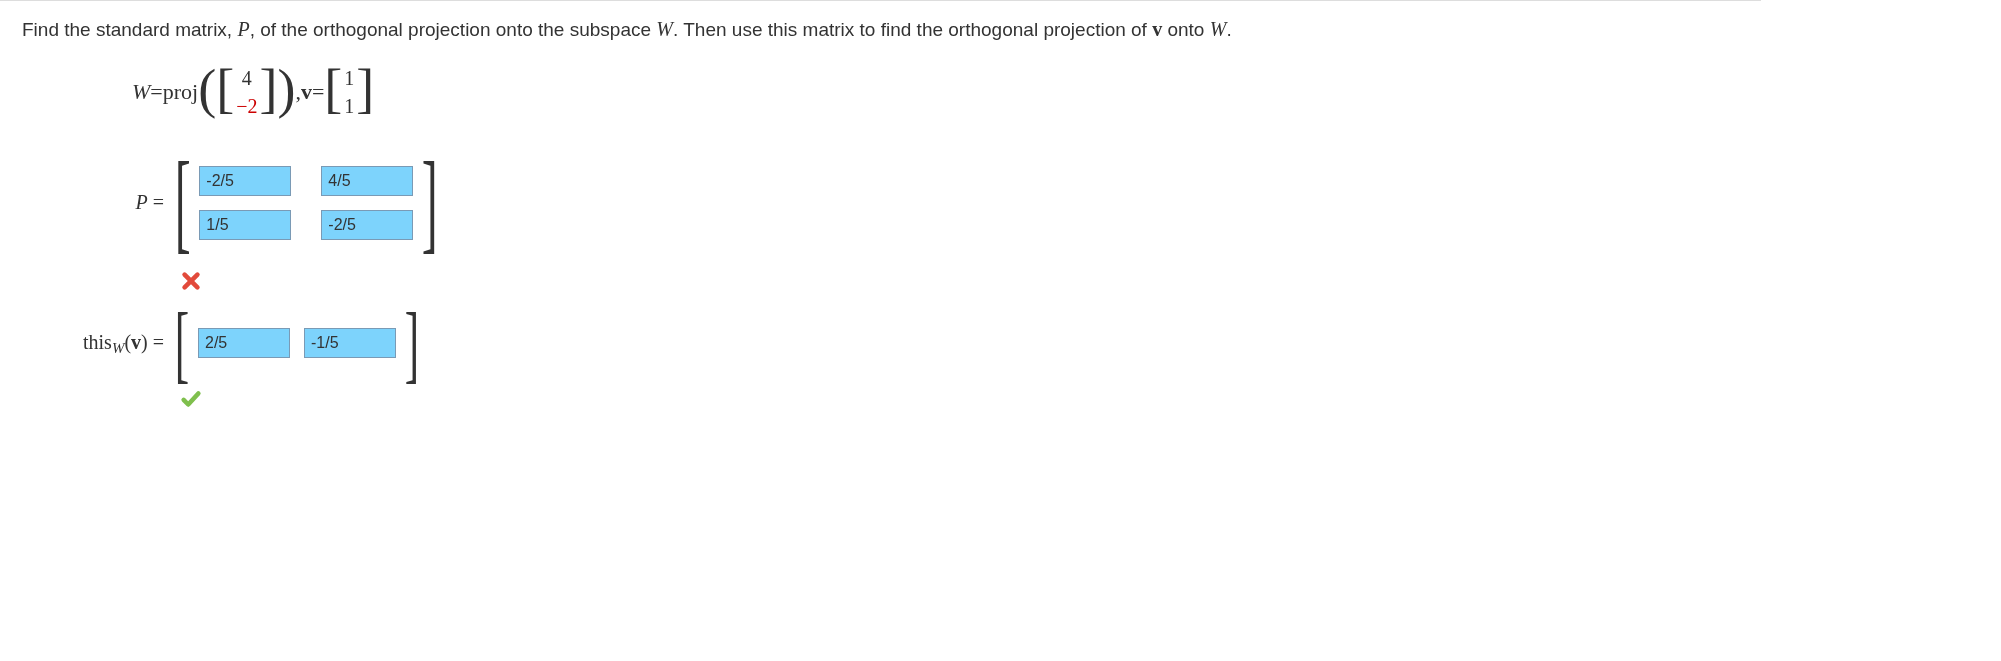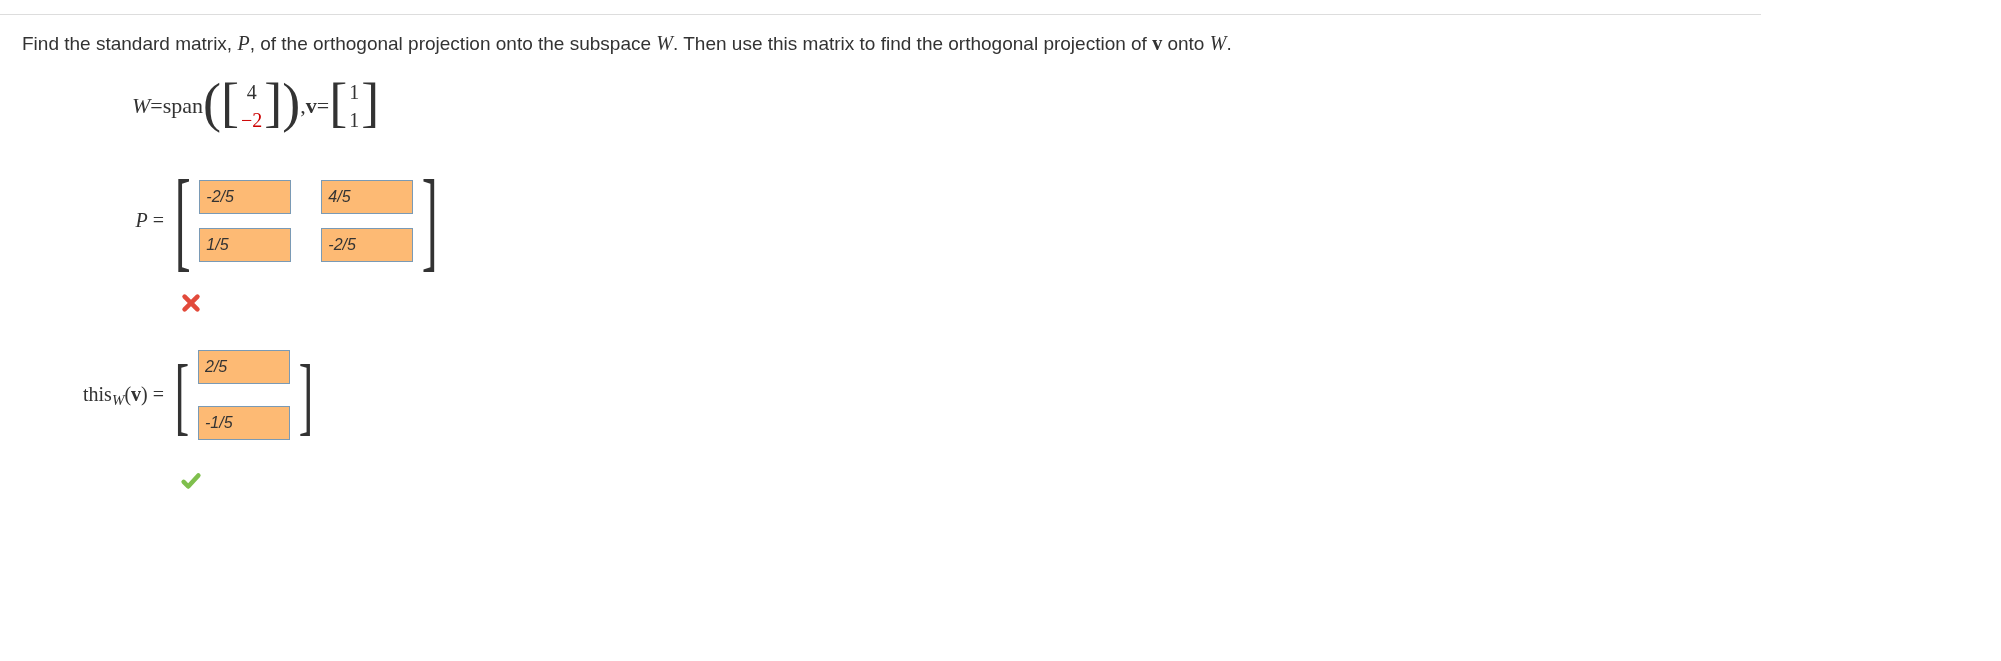--- a/index.html
+++ b/index.html
@@ -7,21 +7,20 @@
     margin: 0;
     font-family: Verdana, Geneva, sans-serif;
     font-size: 19px;
     color: #333;
     background: #fff;
   }
   .container {
     border-top: 1px solid #ddd;
     padding: 14px 22px 22px 22px;
     width: 1761px;
-    margin-top: 14px;
   }
   .prompt {
     font-size: 19px;
     margin-bottom: 20px;
     line-height: 1.4;
   }
   .ital { font-style: italic; }
   .bold { font-weight: bold; }
   .serif-sm { font-family: "Times New Roman", Times, serif; font-size: 20px; }
 
@@ -92,35 +91,34 @@
   }
   .matrix-grid {
     display: inline-grid;
     grid-template-columns: repeat(2, auto);
     gap: 14px 30px;
     padding: 8px 6px;
     align-items: center;
   }
   .vec-grid {
     display: inline-grid;
-    grid-template-columns: 1fr;
-    gap: 22px;
+    grid-template-columns: 1fr 1fr;
+    gap: 14px;
     padding: 8px 6px;
     align-items: center;
   }
   .ans-input {
     width: 92px;
     height: 30px;
     font-size: 16px;
     font-family: Arial, sans-serif;
-    padding: 16px 6px;
+    padding: 4px 6px;
     border: 1px solid #7a9ab5;
-    background: #fdba74;
+    background: #7dd3fc;
     color: #333;
-    font-style: italic;
   }
 
   .feedback {
     margin-left: 158px;
     margin-bottom: 28px;
   }
   .x-icon svg { width: 22px; height: 22px; display: block; }
   .check-icon svg { width: 22px; height: 22px; display: block; }
 </style>
 </head>
@@ -128,21 +126,21 @@
 
 <div class="container">
 
   <div class="prompt">
     <span>Find the standard matrix, </span><span class="ital serif-sm">P</span><span>, of the orthogonal projection onto the subspace </span><span class="ital serif-sm">W</span><span>. Then use this matrix to find the orthogonal projection of </span><span class="bold serif-sm">v</span><span> onto </span><span class="ital serif-sm">W</span><span>.</span>
   </div>
 
   <div class="eqrow">
     <span class="spanlabel ital">W</span>
     <span class="spanlabel"> = </span>
-    <span class="spanlabel">span</span>
+    <span class="spanlabel">proj</span>
     <span class="paren">(</span>
     <span class="brack">[</span>
     <span class="colvec">
       <span>4</span>
       <span class="neg">−2</span>
     </span>
     <span class="brack">]</span>
     <span class="paren">)</span>
     <span class="spanlabel">, </span>
     <span class="spanlabel bold">v</span>

